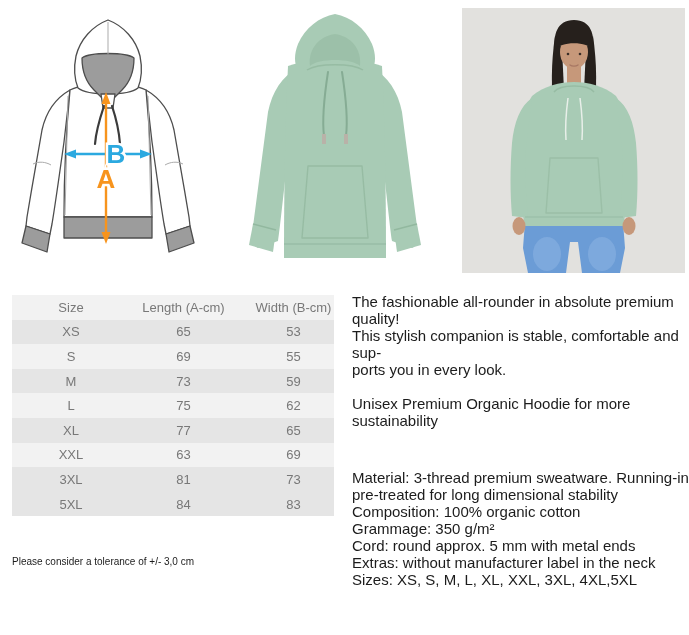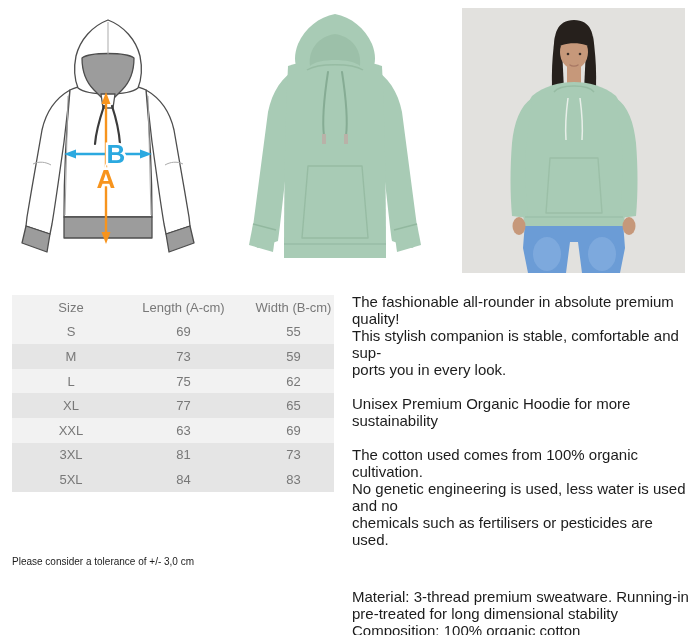--- a/index.html
+++ b/index.html
@@ -175,20 +175,25 @@
           <col class="c3">
         </colgroup>
       <thead>
         <tr>
             <th>Size</th>
             <th>Length (A-cm)</th>
             <th>Width (B-cm)</th>
           </tr>
       </thead>
       <tbody>
+          <tr class="dark">
+            <td>XS</td>
+            <td>65</td>
+            <td>53</td>
+          </tr>
           <tr class="light">
             <td>S</td>
             <td>69</td>
             <td>55</td>
           </tr>
           <tr class="dark">
             <td>M</td>
             <td>73</td>
             <td>59</td>
           </tr>
@@ -221,23 +226,20 @@
     </table>
   </div>
 
   <p class="tolerance">Please consider a tolerance of +/- 3,0 cm</p>
 
   <div class="description">
       <p>The fashionable all-rounder in absolute premium quality!
 This stylish companion is stable, comfortable and sup-
 ports you in every look.</p>
       <p>Unisex Premium Organic Hoodie for more sustainability</p>
-      <p>The cotton used comes from 100% organic cultivation.
-No genetic engineering is used, less water is used and no
-chemicals such as fertilisers or pesticides are used.</p>
       <p>Material: 3-thread premium sweatware. Running-in
 pre-treated for long dimensional stability
 Composition: 100% organic cotton
 Grammage: 350 g/m²
 Cord: round approx. 5 mm with metal ends
 Extras: without manufacturer label in the neck
 Sizes: XS, S, M, L, XL, XXL, 3XL, 4XL,5XL</p>
     </div>
 
 </div>

